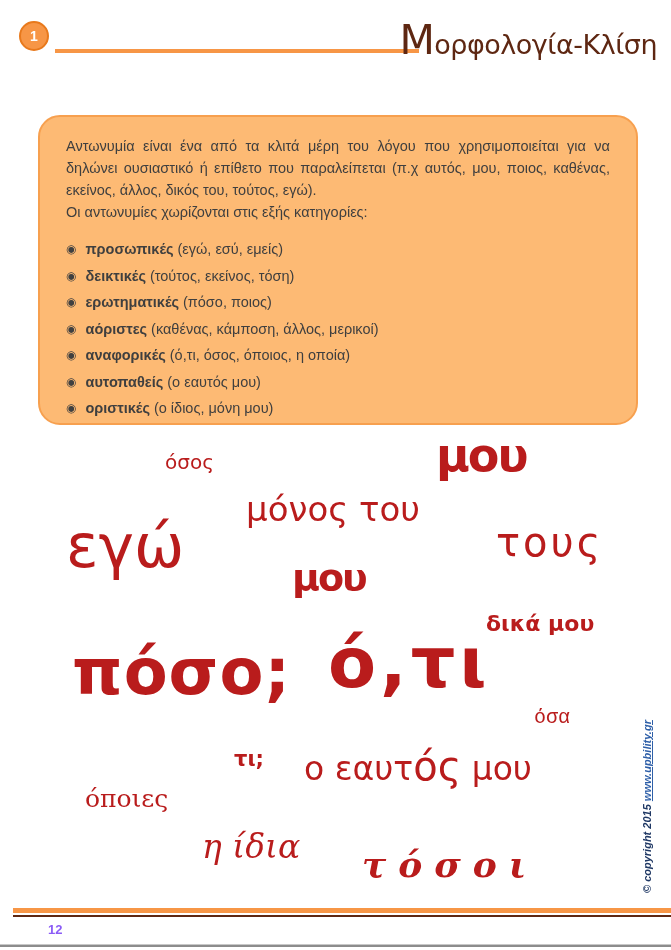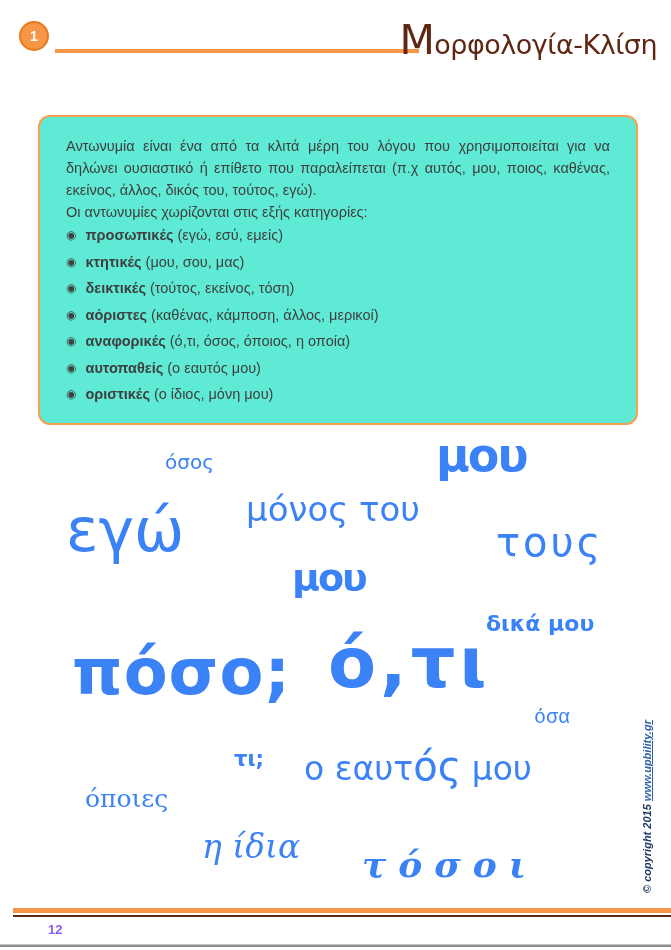--- a/index.html
+++ b/index.html
@@ -39,46 +39,46 @@
     font-family: "DejaVu Sans", sans-serif;
     white-space: nowrap;
     text-align: right;
   }
   .page-title::first-letter { font-size: 41px; }
 
   
   .theory-box {
     position: absolute; left: 38px; top: 115px;
     width: 600px; height: 310px;
-    border: 2px solid #F7A04F; border-radius: 12px;
-    background: #5eead4;
+    border: 2px solid #F7A04F; border-radius: 22px;
+    background: #fdba74;
     padding: 18px 26px 0 26px;
     color: #3F3F3F;
     overflow: hidden;
   }
   .theory-box p {
     font-size: 14.5px; line-height: 22px; text-align: justify;
   }
   .theory-box ul {
-    list-style: none; margin-top: 0;
+    list-style: none; margin-top: 14px;
   }
   .theory-box li {
     font-size: 14.5px; line-height: 25.5px; white-space: nowrap;
   }
   .bullet {
     font-size: 12px; margin-right: 9px; color: #404040; position: relative; top: -1px;
   }
   .cat-name { font-weight: bold; margin-right: 4px; }
 
   
-  .cloud-word { position: absolute; line-height: 1; color: #3b82f6; white-space: nowrap; }
+  .cloud-word { position: absolute; line-height: 1; color: #b91c1c; white-space: nowrap; }
   .w1  { left: 165px; top: 452px; font-size: 20px; font-family: "DejaVu Sans", sans-serif; }
   .w2  { left: 436px; top: 432px; font-size: 46px; font-weight: bold; letter-spacing: -2px; font-family: "DejaVu Sans", sans-serif; }
   .w3  { left: 246px; top: 492px; font-size: 34px; font-family: "DejaVu Sans", sans-serif; }
-  .w4  { left: 66px;  top: 500px; font-size: 60px; font-family: "DejaVu Sans", sans-serif; }
+  .w4  { left: 66px;  top: 516px; font-size: 60px; font-family: "DejaVu Sans", sans-serif; }
   .w5  { left: 496px; top: 522px; font-size: 40px; letter-spacing: 3px; font-family: "DejaVu Sans", sans-serif; }
   .w6  { left: 292px; top: 558px; font-size: 38px; font-weight: bold; letter-spacing: -2px; font-family: "DejaVu Sans", sans-serif; }
   .w7  { left: 486px; top: 613px; font-size: 22px; font-weight: bold; font-family: "DejaVu Sans", sans-serif; }
   .w8  { left: 72px;  top: 628px; font-size: 64px; font-weight: bold; letter-spacing: 1px; font-family: "DejaVu Sans", sans-serif; margin-top: 12px; }
   .w9  { left: 328px; top: 628px; font-size: 70px; font-weight: 600; letter-spacing: 4px; font-family: "DejaVu Sans", sans-serif; }
   .w10 { left: 534px; top: 708px; font-size: 20px; font-family: Liberation Mono, monospace; }
   .w11 { left: 234px; top: 749px; font-size: 21px; font-weight: bold; font-family: "DejaVu Sans", sans-serif; }
   .w12 { left: 304px; top: 746px; font-size: 33px; font-family: "DejaVu Sans", sans-serif; }
   .w12 .mid-bold { font-weight: normal; font-size: 40px; }
   .w13 { left: 85px;  top: 786px; font-size: 25px; font-family: "DejaVu Serif", serif; }
@@ -123,22 +123,22 @@
     <span>1</span>
   </div>
   <div class="header-rule"></div>
   <div class="page-title">Μορφολογία-Κλίση</div>
 
   <div class="theory-box">
     <p>Αντωνυμία είναι ένα από τα κλιτά μέρη του λόγου που χρησιμοποιείται για να δηλώνει ουσιαστικό ή επίθετο που παραλείπεται (π.χ αυτός, μου, ποιος, καθένας, εκείνος, άλλος, δικός του, τούτος, εγώ).</p>
     <p>Οι αντωνυμίες χωρίζονται στις εξής κατηγορίες:</p>
     <ul>
       <li><span class="bullet">◉</span><span class="cat-name">προσωπικές</span><span>(εγώ, εσύ, εμείς)</span></li>
-      <li><span class="bullet">◉</span><span class="cat-name">κτητικές</span><span>(μου, σου, μας)</span></li>
       <li><span class="bullet">◉</span><span class="cat-name">δεικτικές</span><span>(τούτος, εκείνος, τόση)</span></li>
+      <li><span class="bullet">◉</span><span class="cat-name">ερωτηματικές</span><span>(πόσο, ποιος)</span></li>
       <li><span class="bullet">◉</span><span class="cat-name">αόριστες</span><span>(καθένας, κάμποση, άλλος, μερικοί)</span></li>
       <li><span class="bullet">◉</span><span class="cat-name">αναφορικές</span><span>(ό,τι, όσος, όποιος, η οποία)</span></li>
       <li><span class="bullet">◉</span><span class="cat-name">αυτοπαθείς</span><span>(ο εαυτός μου)</span></li>
       <li><span class="bullet">◉</span><span class="cat-name">οριστικές</span><span>(ο ίδιος, μόνη μου)</span></li>
     </ul>
   </div>
 
   <div class="cloud-word w1">όσος</div>
   <div class="cloud-word w2">μου</div>
   <div class="cloud-word w3">μόνος του</div>

